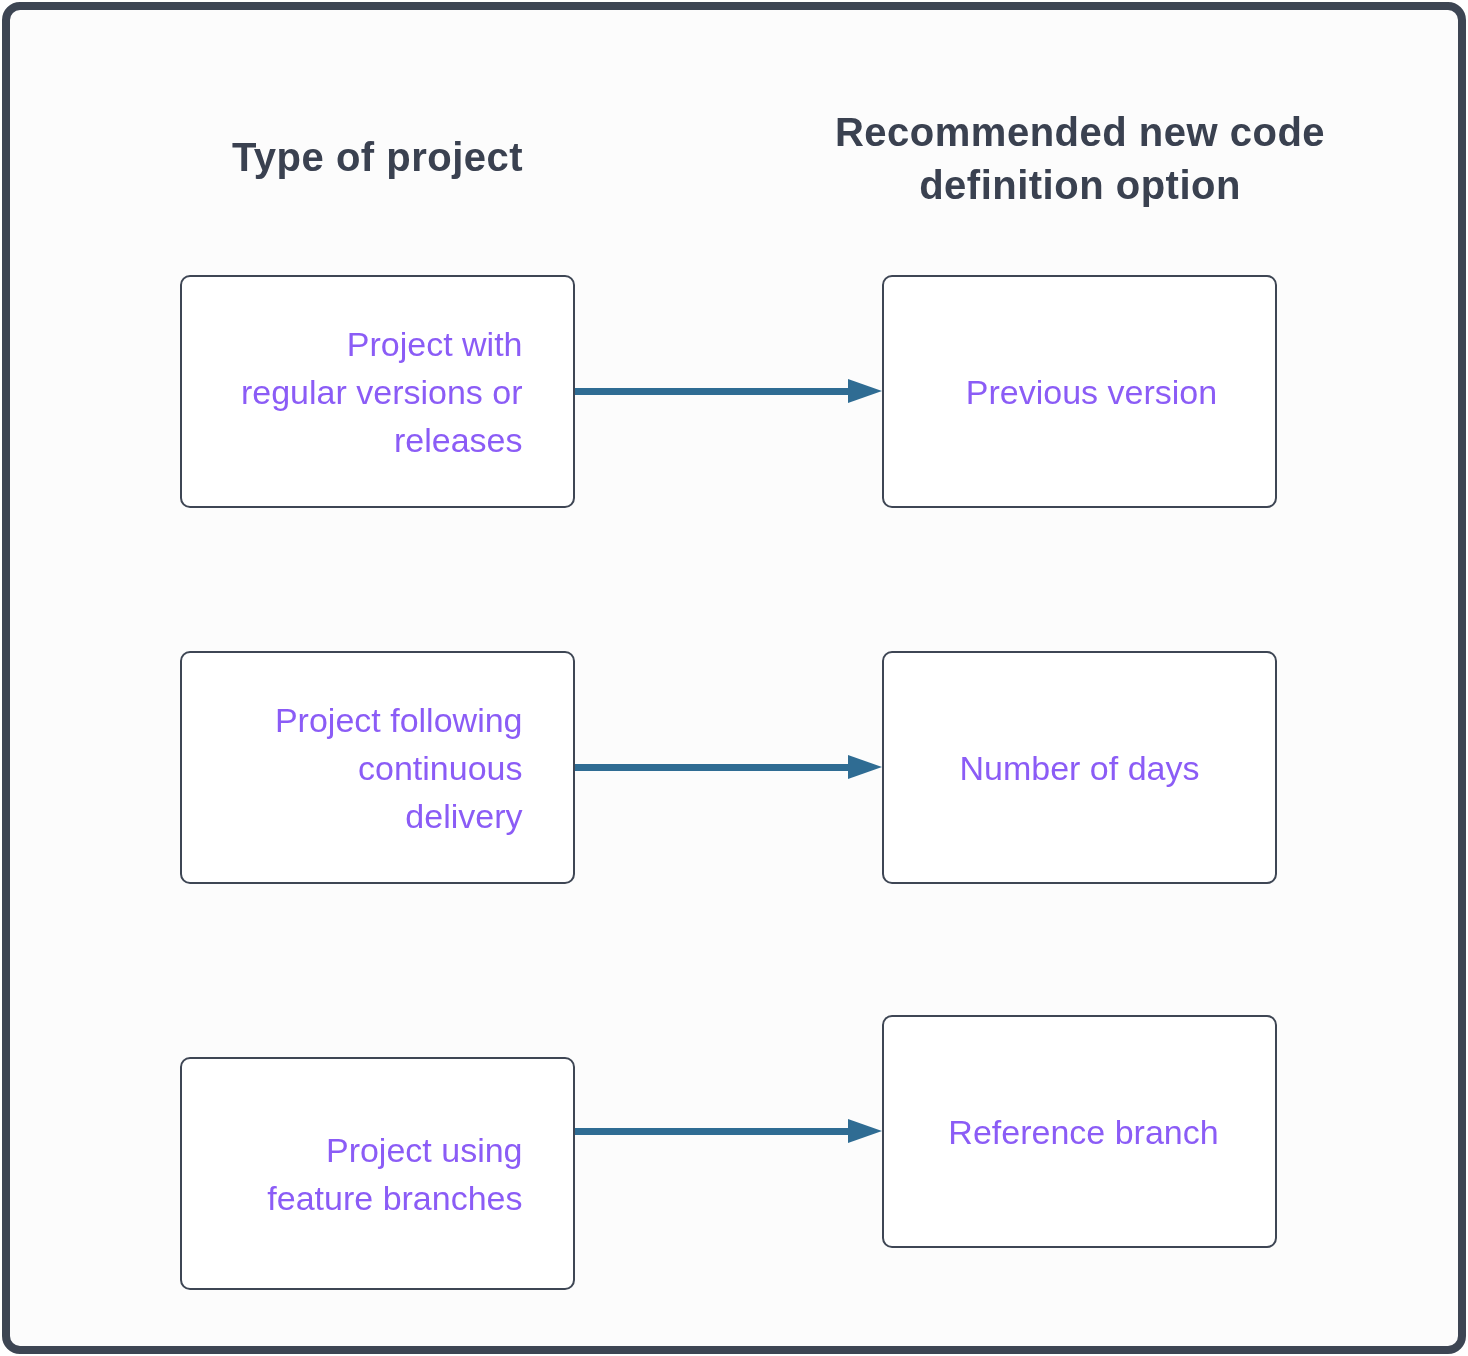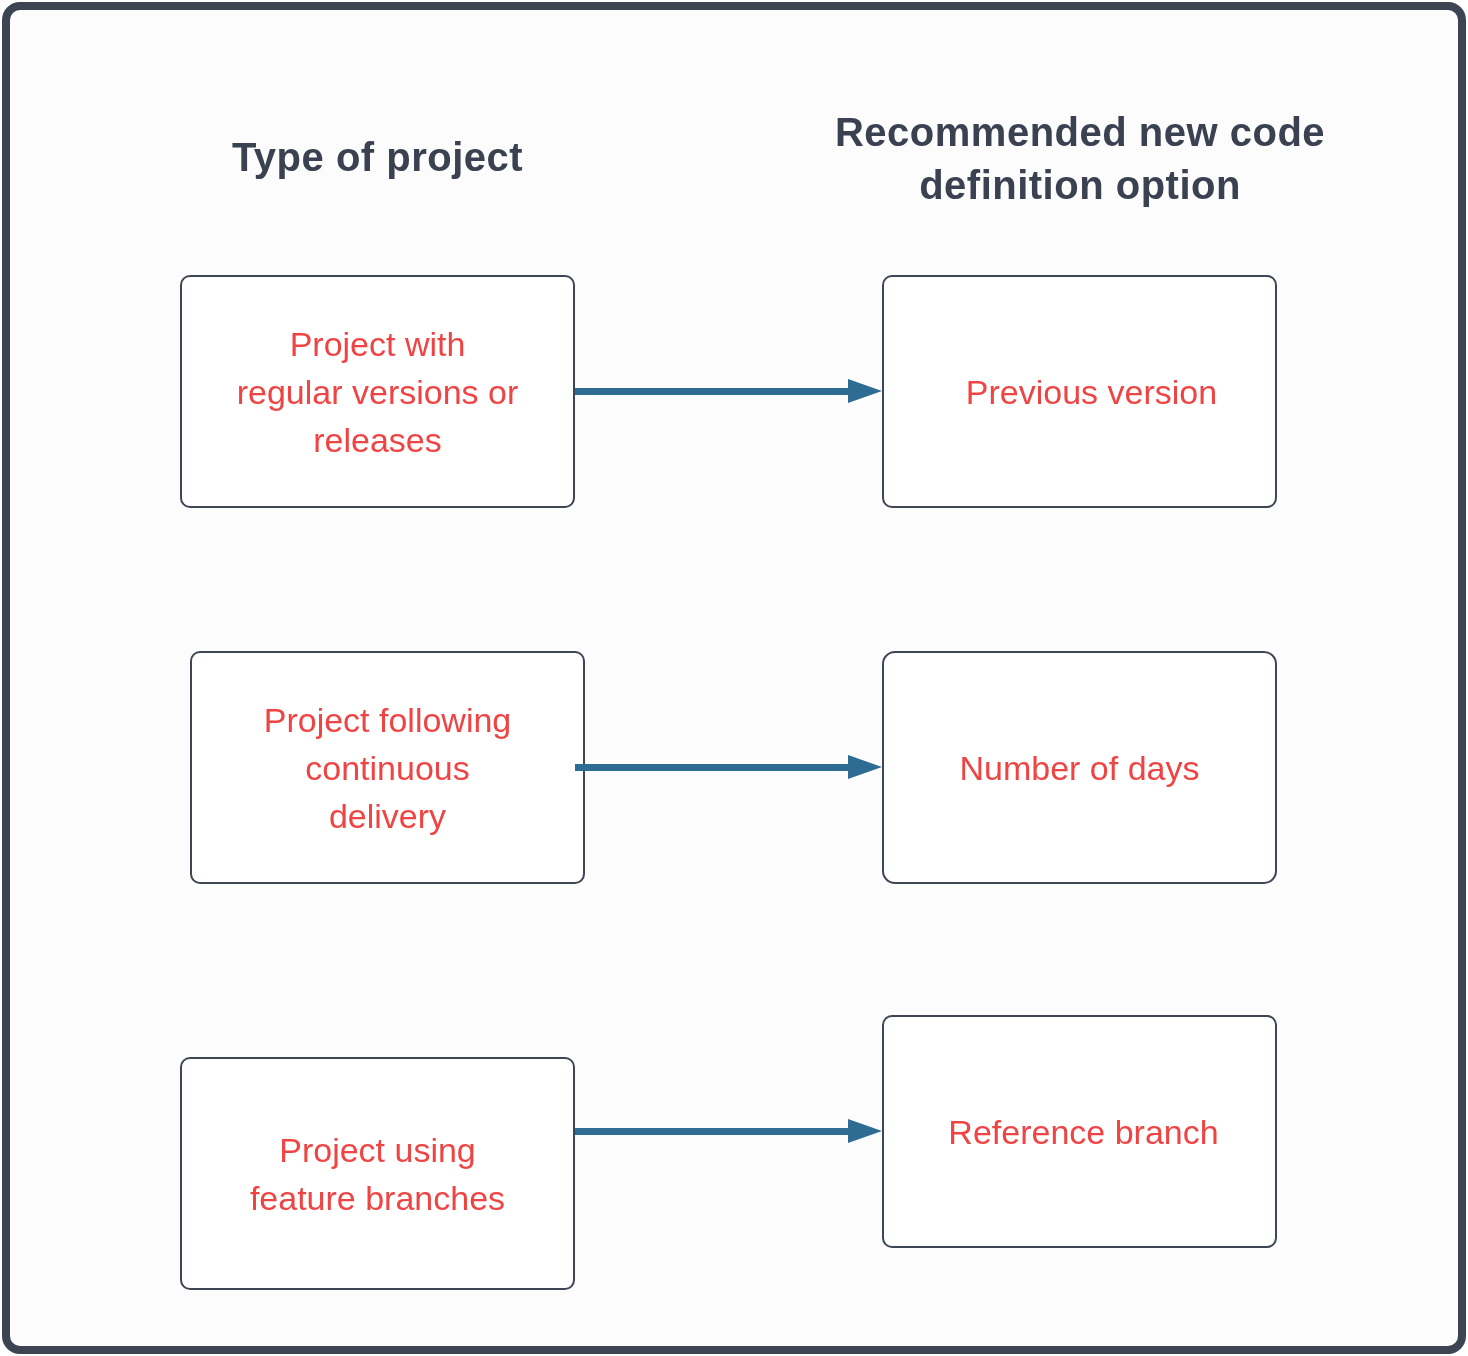--- a/index.html
+++ b/index.html
@@ -39,27 +39,28 @@
     border: 2.5px solid #3e4654;
     border-radius: 10px;
     display: flex;
     align-items: center;
     justify-content: center;
     text-align: center;
   }
   .node .label {
     font-size: 34px;
     line-height: 48px;
-    color: #ef4444;
+    color: #8b5cf6;
     max-width: 290px;
+    text-align: right;
   }
   .pos-l1 { left: 170px; top: 265px; }
   .pos-r1 { left: 872px; top: 265px; padding-left: 24px; }
-  .pos-l2 { left: 180px; top: 641px; }
-  .pos-r2 { left: 872px; top: 641px; border-radius: 13px; }
+  .pos-l2 { left: 170px; top: 641px; }
+  .pos-r2 { left: 872px; top: 641px; }
   .pos-l3 { left: 170px; top: 1047px; }
   .pos-r3 { left: 872px; top: 1005px; padding-left: 8px; }
   .arrow {
     position: absolute;
     left: 565px;
     width: 307px; height: 24px;
   }
   .arrow-y1 { top: 369px; }
   .arrow-y2 { top: 745px; }
   .arrow-y3 { top: 1109px; }

